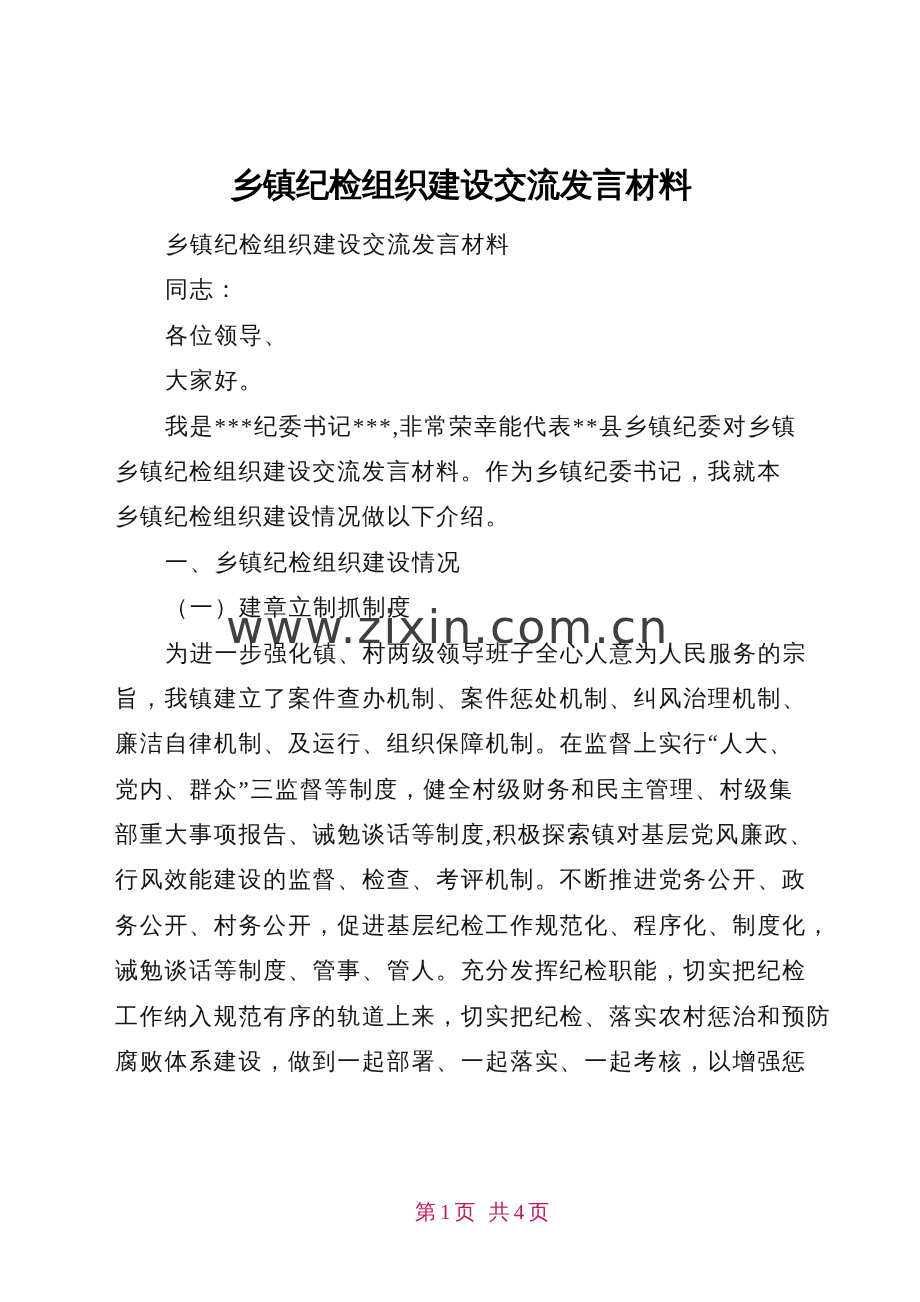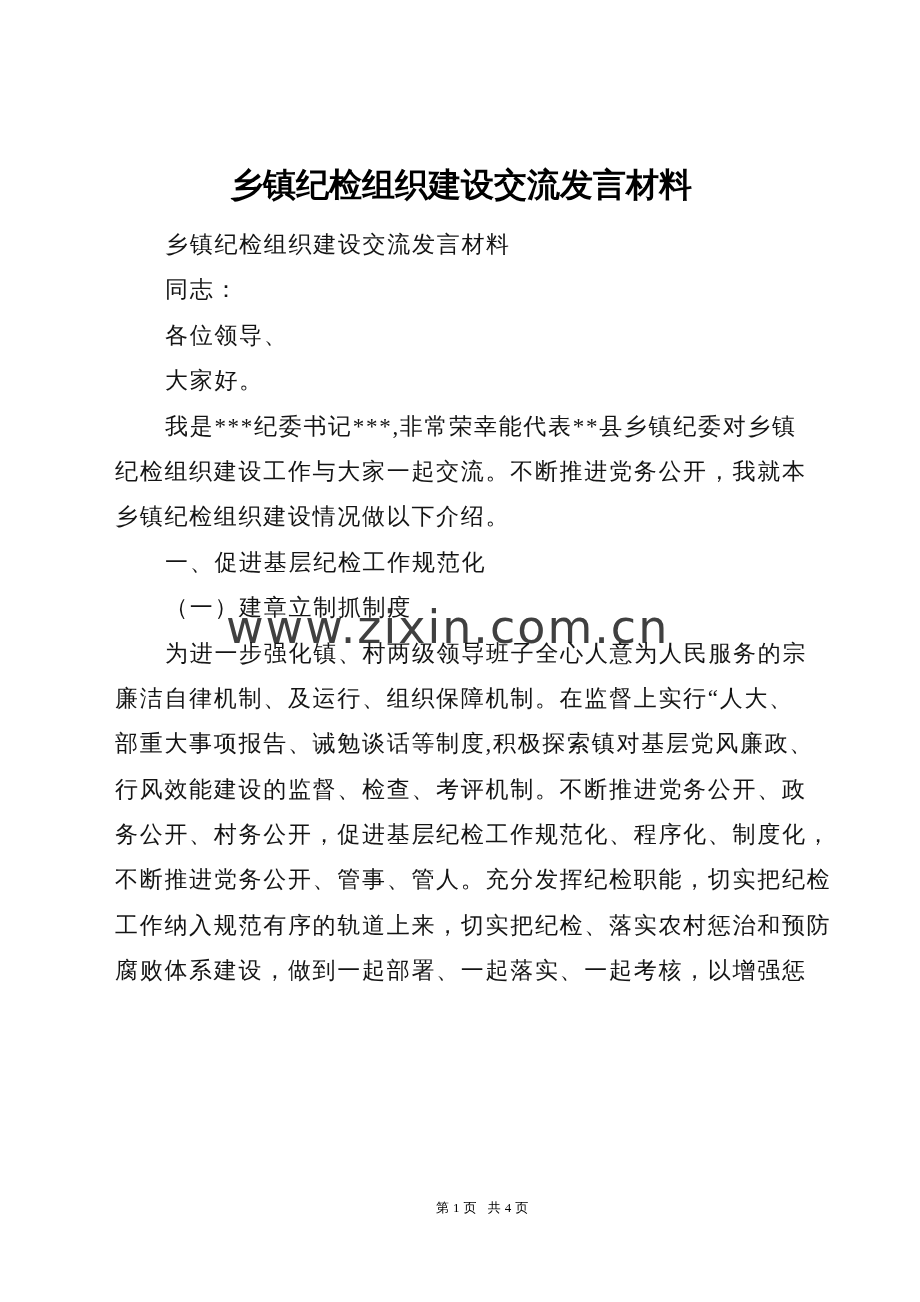--- a/index.html
+++ b/index.html
@@ -63,50 +63,52 @@
   .footer {
     position: absolute;
     left: 0;
     top: 1198px;
     width: 920px;
     text-align: center;
     z-index: 1;
     transform: translateX(24px);
   }
   .footer .page-number {
-    font-size: 13px;
+    font-size: 21px;
     letter-spacing: 4px;
-    color: #000000;
+    color: #be185d;
   }
 </style>
 </head>
 <body>
 
 <div class="page">
 
   <div class="watermark">www.zixin.com.cn</div>
 
   <h1 class="title">乡镇纪检组织建设交流发言材料</h1>
 
   <div class="body-lines" id="body-lines">
       <div class="line indent">乡镇纪检组织建设交流发言材料</div>
       <div class="line indent">同志：</div>
       <div class="line indent">各位领导、</div>
       <div class="line indent">大家好。</div>
       <div class="line indent">我是***纪委书记***,非常荣幸能代表**县乡镇纪委对乡镇</div>
-      <div class="line">纪检组织建设工作与大家一起交流。不断推进党务公开，我就本</div>
+      <div class="line">乡镇纪检组织建设交流发言材料。作为乡镇纪委书记，我就本</div>
       <div class="line">乡镇纪检组织建设情况做以下介绍。</div>
-      <div class="line indent">一、促进基层纪检工作规范化</div>
+      <div class="line indent">一、乡镇纪检组织建设情况</div>
       <div class="line indent">（一）建章立制抓制度</div>
       <div class="line indent">为进一步强化镇、村两级领导班子全心人意为人民服务的宗</div>
+      <div class="line">旨，我镇建立了案件查办机制、案件惩处机制、纠风治理机制、</div>
       <div class="line">廉洁自律机制、及运行、组织保障机制。在监督上实行“人大、</div>
+      <div class="line">党内、群众”三监督等制度，健全村级财务和民主管理、村级集</div>
       <div class="line">部重大事项报告、诫勉谈话等制度,积极探索镇对基层党风廉政、</div>
       <div class="line">行风效能建设的监督、检查、考评机制。不断推进党务公开、政</div>
       <div class="line">务公开、村务公开，促进基层纪检工作规范化、程序化、制度化，</div>
-      <div class="line">不断推进党务公开、管事、管人。充分发挥纪检职能，切实把纪检</div>
+      <div class="line">诫勉谈话等制度、管事、管人。充分发挥纪检职能，切实把纪检</div>
       <div class="line">工作纳入规范有序的轨道上来，切实把纪检、落实农村惩治和预防</div>
       <div class="line">腐败体系建设，做到一起部署、一起落实、一起考核，以增强惩</div>
     </div>
 
   <div class="footer">
     <span class="page-number">第1页 共4页</span>
   </div>
 
 </div>
 

